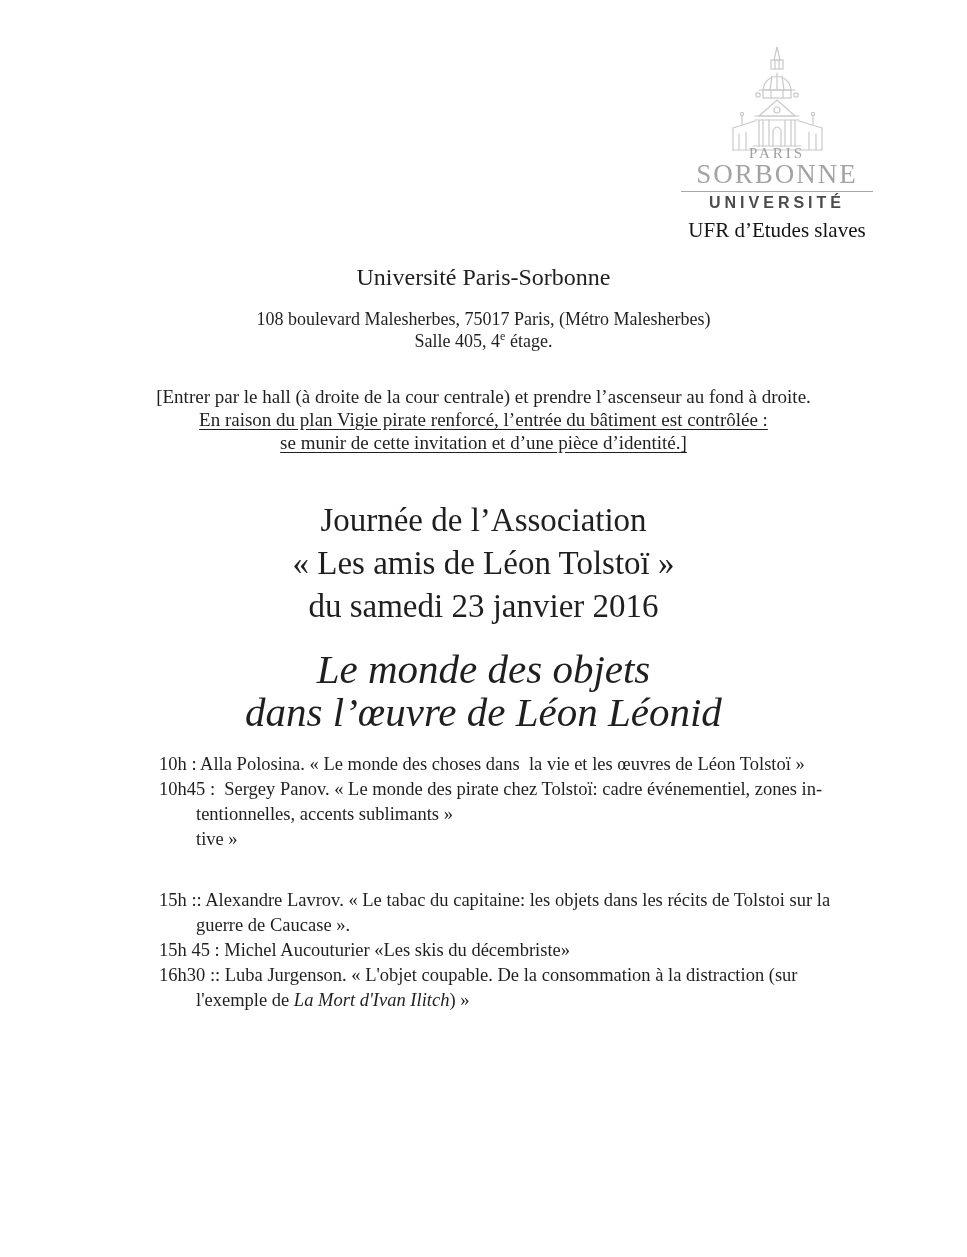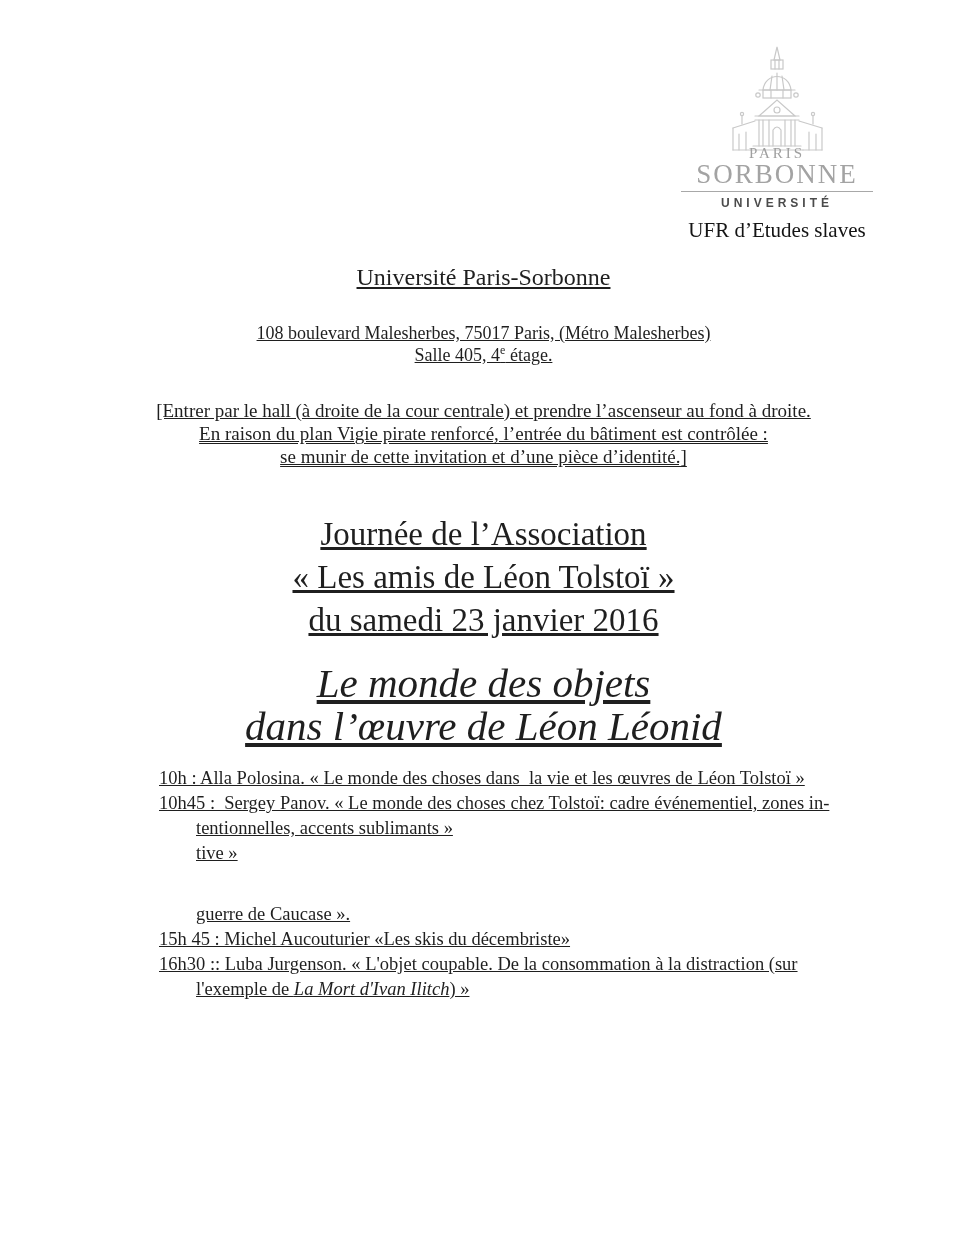--- a/index.html
+++ b/index.html
@@ -4,21 +4,20 @@
 <style>
   html,body { margin:0; padding:0; background:#ffffff; }
   .page {
     position: relative;
     width: 869px; height: 1257px;
     margin: 0 auto;
     background: #ffffff;
     color: #1f1f1f;
     font-family: "Liberation Serif", serif;
     overflow: hidden;
-    text-decoration: underline;
   }
   
   .logo {
     position: absolute;
     left: 632px; top: 46px; width: 192px;
     text-align: center;
   }
   .logo svg { display:block; margin: 0 auto -6px auto; }
   .logo-paris {
     font-size: 15px; line-height: 15px;
@@ -30,34 +29,34 @@
     font-size: 27px; line-height: 27px;
     letter-spacing: 2px;
     color: #a3a3a3;
     padding-bottom: 3px;
     border-bottom: 1px solid #a8a8a8;
   }
   .logo-universite {
     margin-top: 4px;
     font-family: "Liberation Sans", sans-serif;
     font-weight: bold;
-    font-size: 12px; line-height: 14px;
+    font-size: 16px; line-height: 14px;
     letter-spacing: 4px;
     color: #4b4b4b;
   }
   .logo-ufr {
     margin-top: 8px;
     font-size: 21px; line-height: 24px;
     color: #141414;
   }
   
   .content { padding-top: 262px; text-align: center; }
   .line { white-space: pre; }
   .org { font-size: 24px; line-height: 30px; }
-  .address { margin-top: 30px; font-size: 18px; line-height: 22px; }
+  .address { margin-top: 16px; font-size: 18px; line-height: 22px; }
   sup.sup { font-size: 12px; line-height: 0; vertical-align: super; }
   .notice { margin-top: 33px; font-size: 19px; line-height: 23px; }
   .notice .u { text-decoration: underline; text-underline-offset: 3px; }
   .title { margin-top: 45px; font-size: 33px; line-height: 43px; font-weight: normal; }
   .subtitle { margin-top: 20px; font-size: 41px; line-height: 43px; font-style: italic; }
   
   .program {
     margin: 18px 70px 0 110px;
     text-align: left;
     font-size: 18.5px; line-height: 25px;
@@ -154,30 +153,31 @@
       <div class="line">dans l’œuvre de Léon Léonid</div>
     </div>
 
     <div class="program">
 
       <div class="session morning">
         <div>
           <div class="prog-line"><span>10h : Alla Polosina. « Le monde des choses dans  la vie et les œuvres de Léon Tolstoï »</span></div>
         </div>
         <div>
-          <div class="prog-line"><span>10h45 :  Sergey Panov. « Le monde des choses chez Tolstoï: cadre événementiel, zones in-</span></div>
+          <div class="prog-line"><span>10h45 :  Sergey Panov. « Le monde des pirate chez Tolstoï: cadre événementiel, zones in-</span></div>
           <div class="prog-line cont"><span>tentionnelles, accents sublimants »</span></div>
         </div>
         <div>
           <div class="prog-line cont"><span>tive »</span></div>
         </div>
       </div>
 
       <div class="session afternoon">
         <div>
+          <div class="prog-line"><span>15h :: Alexandre Lavrov. « Le tabac du capitaine: les objets dans les récits de Tolstoi sur la</span></div>
           <div class="prog-line cont"><span>guerre de Caucase ».</span></div>
         </div>
         <div>
           <div class="prog-line"><span>15h 45 : Michel Aucouturier «Les skis du décembriste»</span></div>
         </div>
         <div>
           <div class="prog-line"><span>16h30 :: Luba Jurgenson. « L'objet coupable. De la consommation à la distraction (sur</span></div>
           <div class="prog-line cont"><span>l'exemple de </span><span class="it">La Mort d'Ivan Ilitch</span><span>) »</span></div>
         </div>
       </div>

